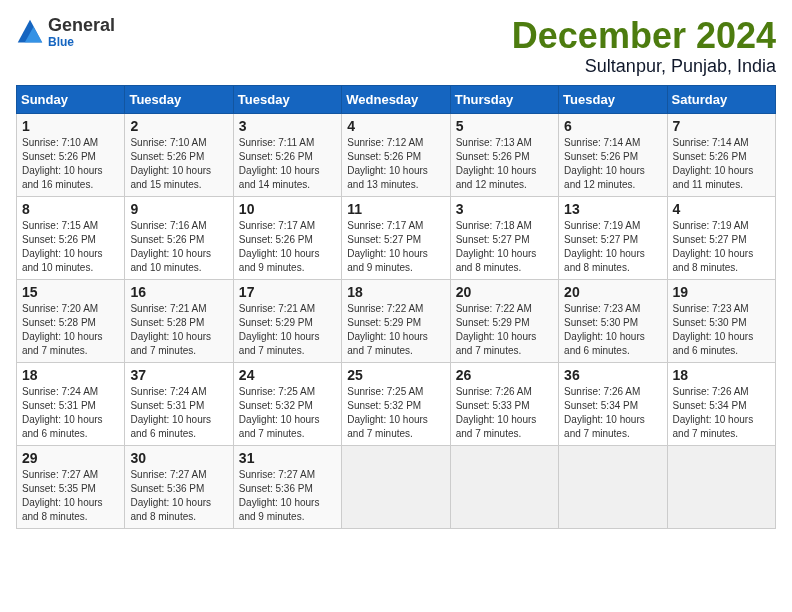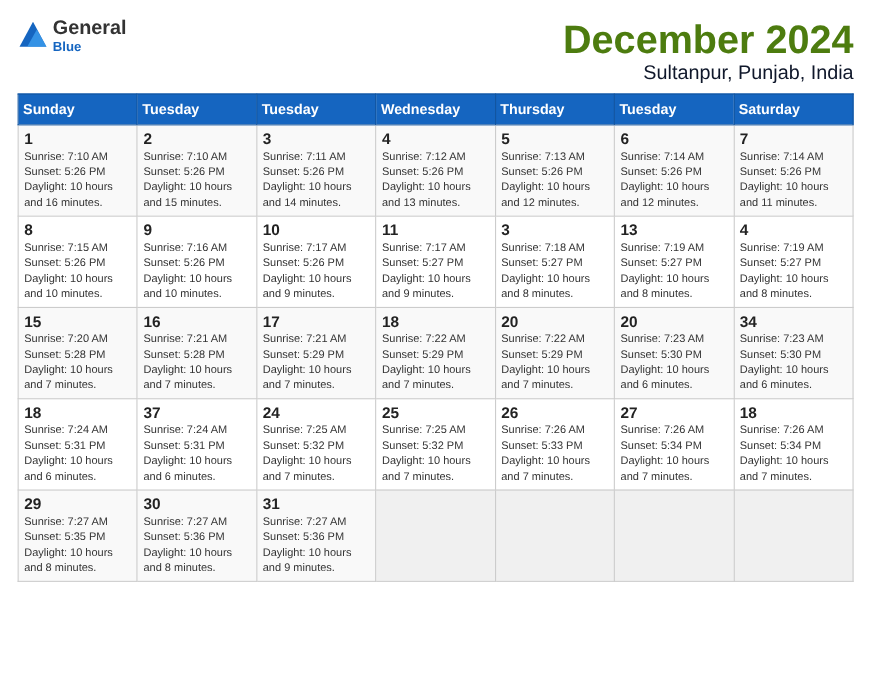--- a/index.html
+++ b/index.html
@@ -290,21 +290,21 @@
       </td>
         <td>
         <span class="day-number">20</span>
         <span class="day-info">
           Sunrise: 7:23 AM<br>
           Sunset: 5:30 PM<br>
           Daylight: 10 hours and 6 minutes.
         </span>
       </td>
         <td>
-        <span class="day-number">34</span>
+        <span class="day-number">19</span>
         <span class="day-info">
           Sunrise: 7:23 AM<br>
           Sunset: 5:30 PM<br>
           Daylight: 10 hours and 6 minutes.
         </span>
       </td>
       </tr>
       <tr>
         <td>
         <span class="day-number">18</span>
@@ -340,21 +340,21 @@
       </td>
         <td>
         <span class="day-number">26</span>
         <span class="day-info">
           Sunrise: 7:26 AM<br>
           Sunset: 5:33 PM<br>
           Daylight: 10 hours and 7 minutes.
         </span>
       </td>
         <td>
-        <span class="day-number">27</span>
+        <span class="day-number">36</span>
         <span class="day-info">
           Sunrise: 7:26 AM<br>
           Sunset: 5:34 PM<br>
           Daylight: 10 hours and 7 minutes.
         </span>
       </td>
         <td>
         <span class="day-number">18</span>
         <span class="day-info">
           Sunrise: 7:26 AM<br>

